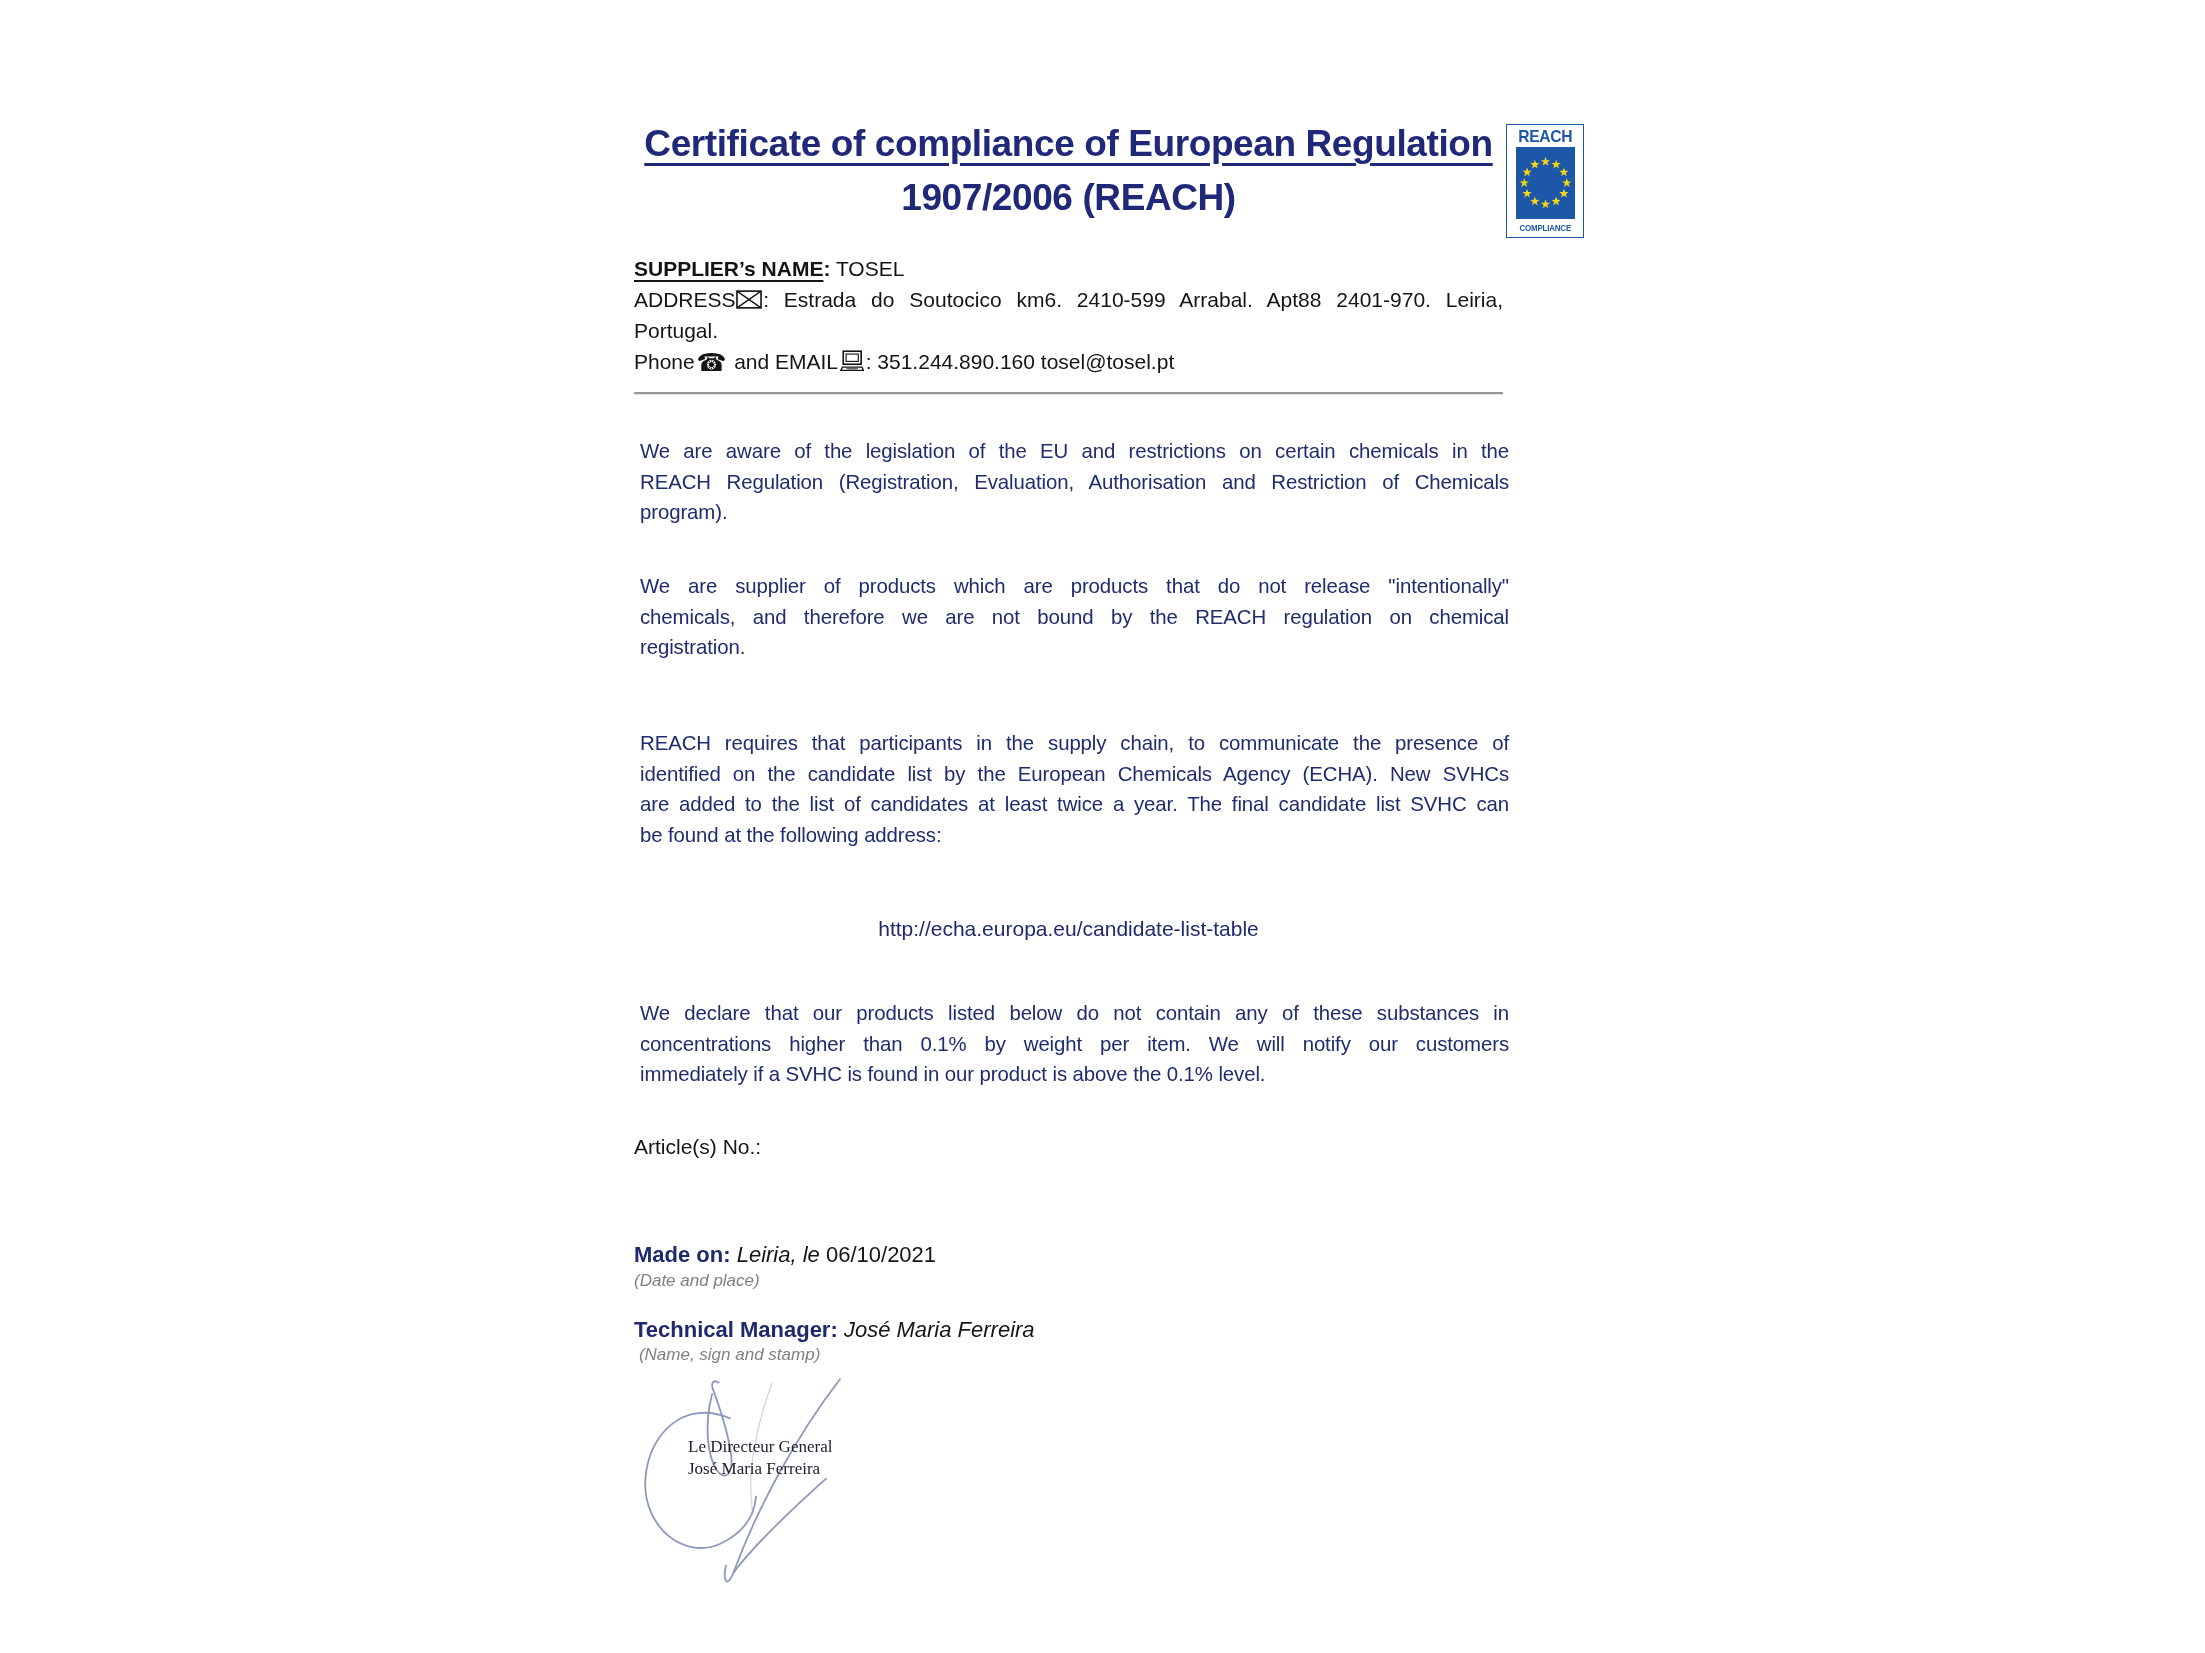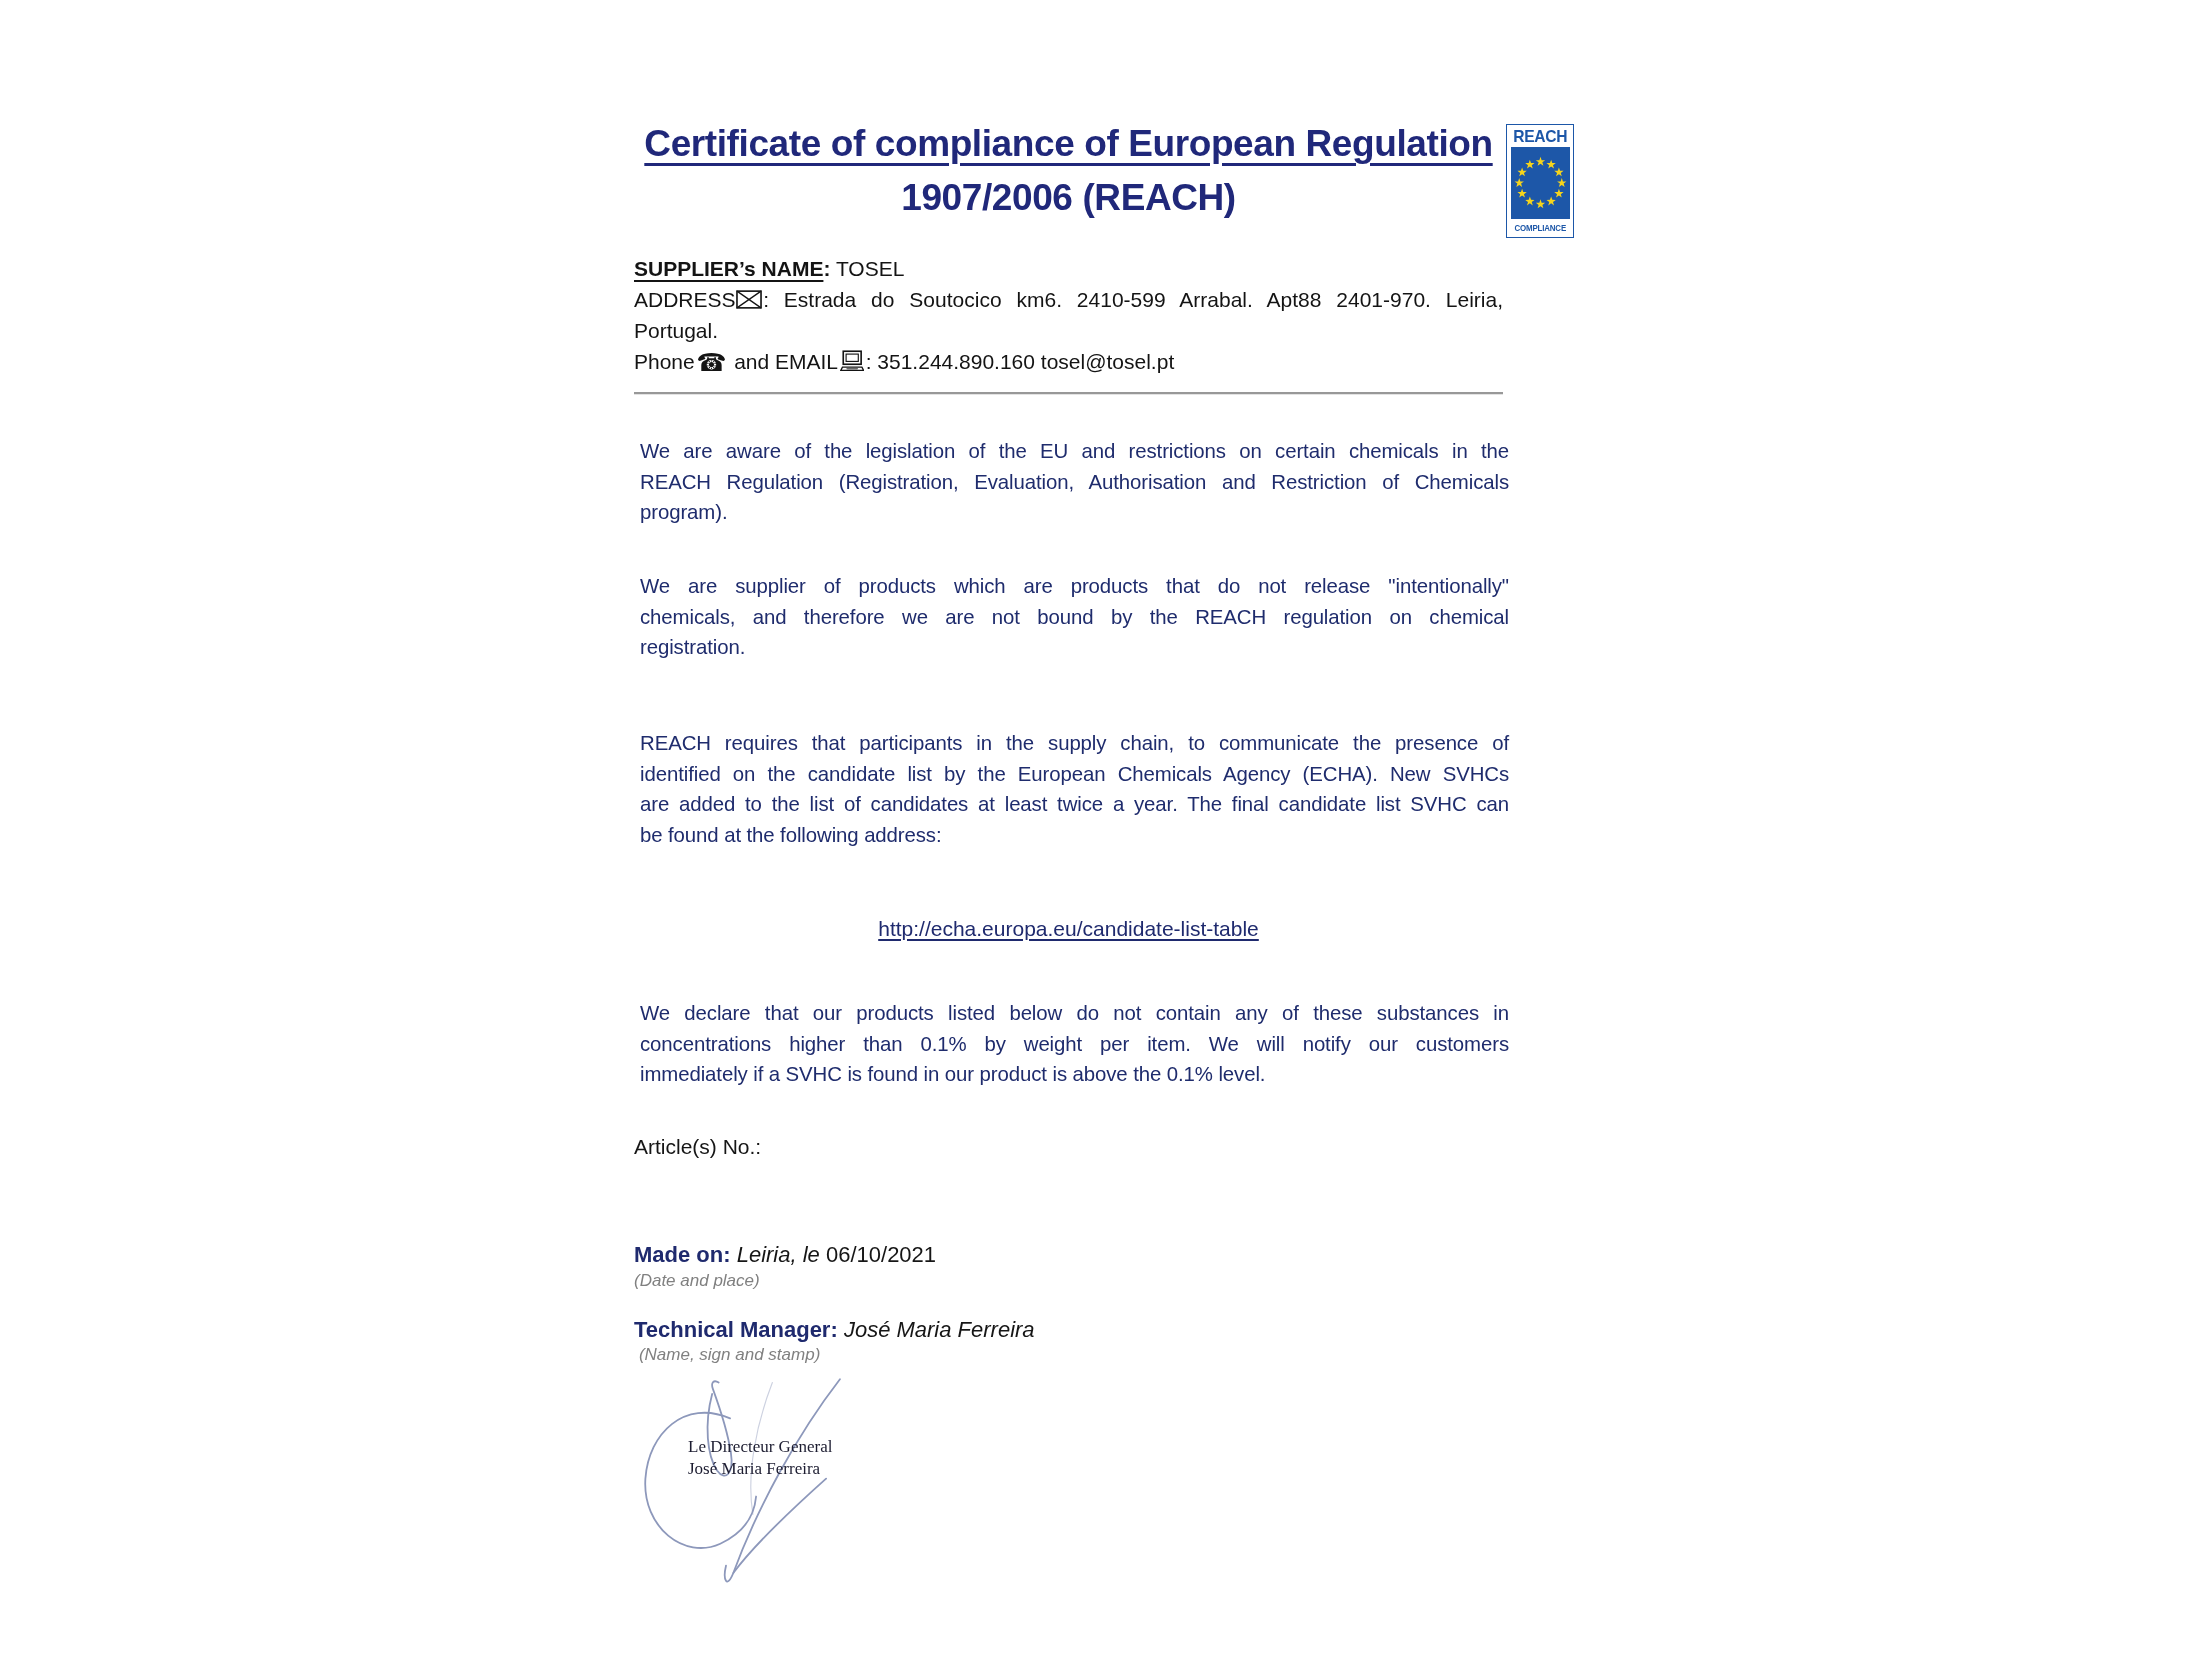--- a/index.html
+++ b/index.html
@@ -14,21 +14,21 @@
   
   .title {
     position:absolute; top:117px; left:0; width:100%;
     text-align:center; font-size:37px; font-weight:bold;
     color:#20287a; line-height:54px; letter-spacing:-0.4px;
   }
   .title .underlined { text-decoration:underline; text-decoration-thickness:3.3px; text-underline-offset:7.3px; }
 
   
   .reach-logo {
-    position:absolute; left:1506px; top:124px; width:68px; height:114px;
+    position:absolute; left:1506px; top:124px; width:78px; height:114px;
     background:#fff; border:1.6px solid #1d57a8;
     display:flex; flex-direction:column; align-items:center; justify-content:space-between;
     padding:1.6px 0;
   }
   .reach-word { color:#1d57a8; font-weight:bold; font-size:17px; line-height:19.6px; letter-spacing:-0.4px; transform:scaleX(0.92); }
   .star-field { width:59px; height:72px; background:#1d57a8; }
   .compliance-word { color:#1d57a8; font-weight:bold; font-size:9px; line-height:14.7px; letter-spacing:-0.2px; transform:scaleX(0.88); }
 
   
   .supplier { position:absolute; top:253px; left:0; width:100%; font-size:21px; line-height:31px; color:#141414; }
@@ -43,21 +43,21 @@
   .divider { position:absolute; top:392px; left:0; width:100%; height:3.3px; background:#989898; border-bottom:1.6px solid #e3e3e3; }
 
   
   .p { position:absolute; left:6px; width:100%; font-size:20.4px; line-height:30.5px; color:#1f2c6d; letter-spacing:-0.1px; }
   .p1 { top:436px; } .p2 { top:571px; } .p3 { top:728px; } .p4 { top:998px; }
   .jline { text-align:justify; text-align-last:justify; white-space:normal; }
   .jline.last { text-align-last:left; }
 
   
   .link-row { position:absolute; top:914px; left:0; width:100%; text-align:center; font-size:21px; line-height:30px; }
-  .echa-link { color:#1f2a6e; text-decoration:underline; text-underline-offset:3.3px; cursor:pointer; }
+  .echa-link { color:#1f2a6e; text-underline-offset:3.3px; cursor:pointer; }
 
   
   .article-row { position:absolute; top:1135px; left:0; font-size:21px; color:#161616; }
 
   
   .madeon-row { position:absolute; top:1242px; left:0; font-size:22px; color:#161616; }
   .techmgr-row { position:absolute; top:1317px; left:0; font-size:22px; color:#161616; }
   .label-navy { color:#1f2a6e; font-weight:bold; }
   .note { position:absolute; left:0; font-size:17px; color:#808080; font-style:italic; }
   .note-date { top:1271px; }

